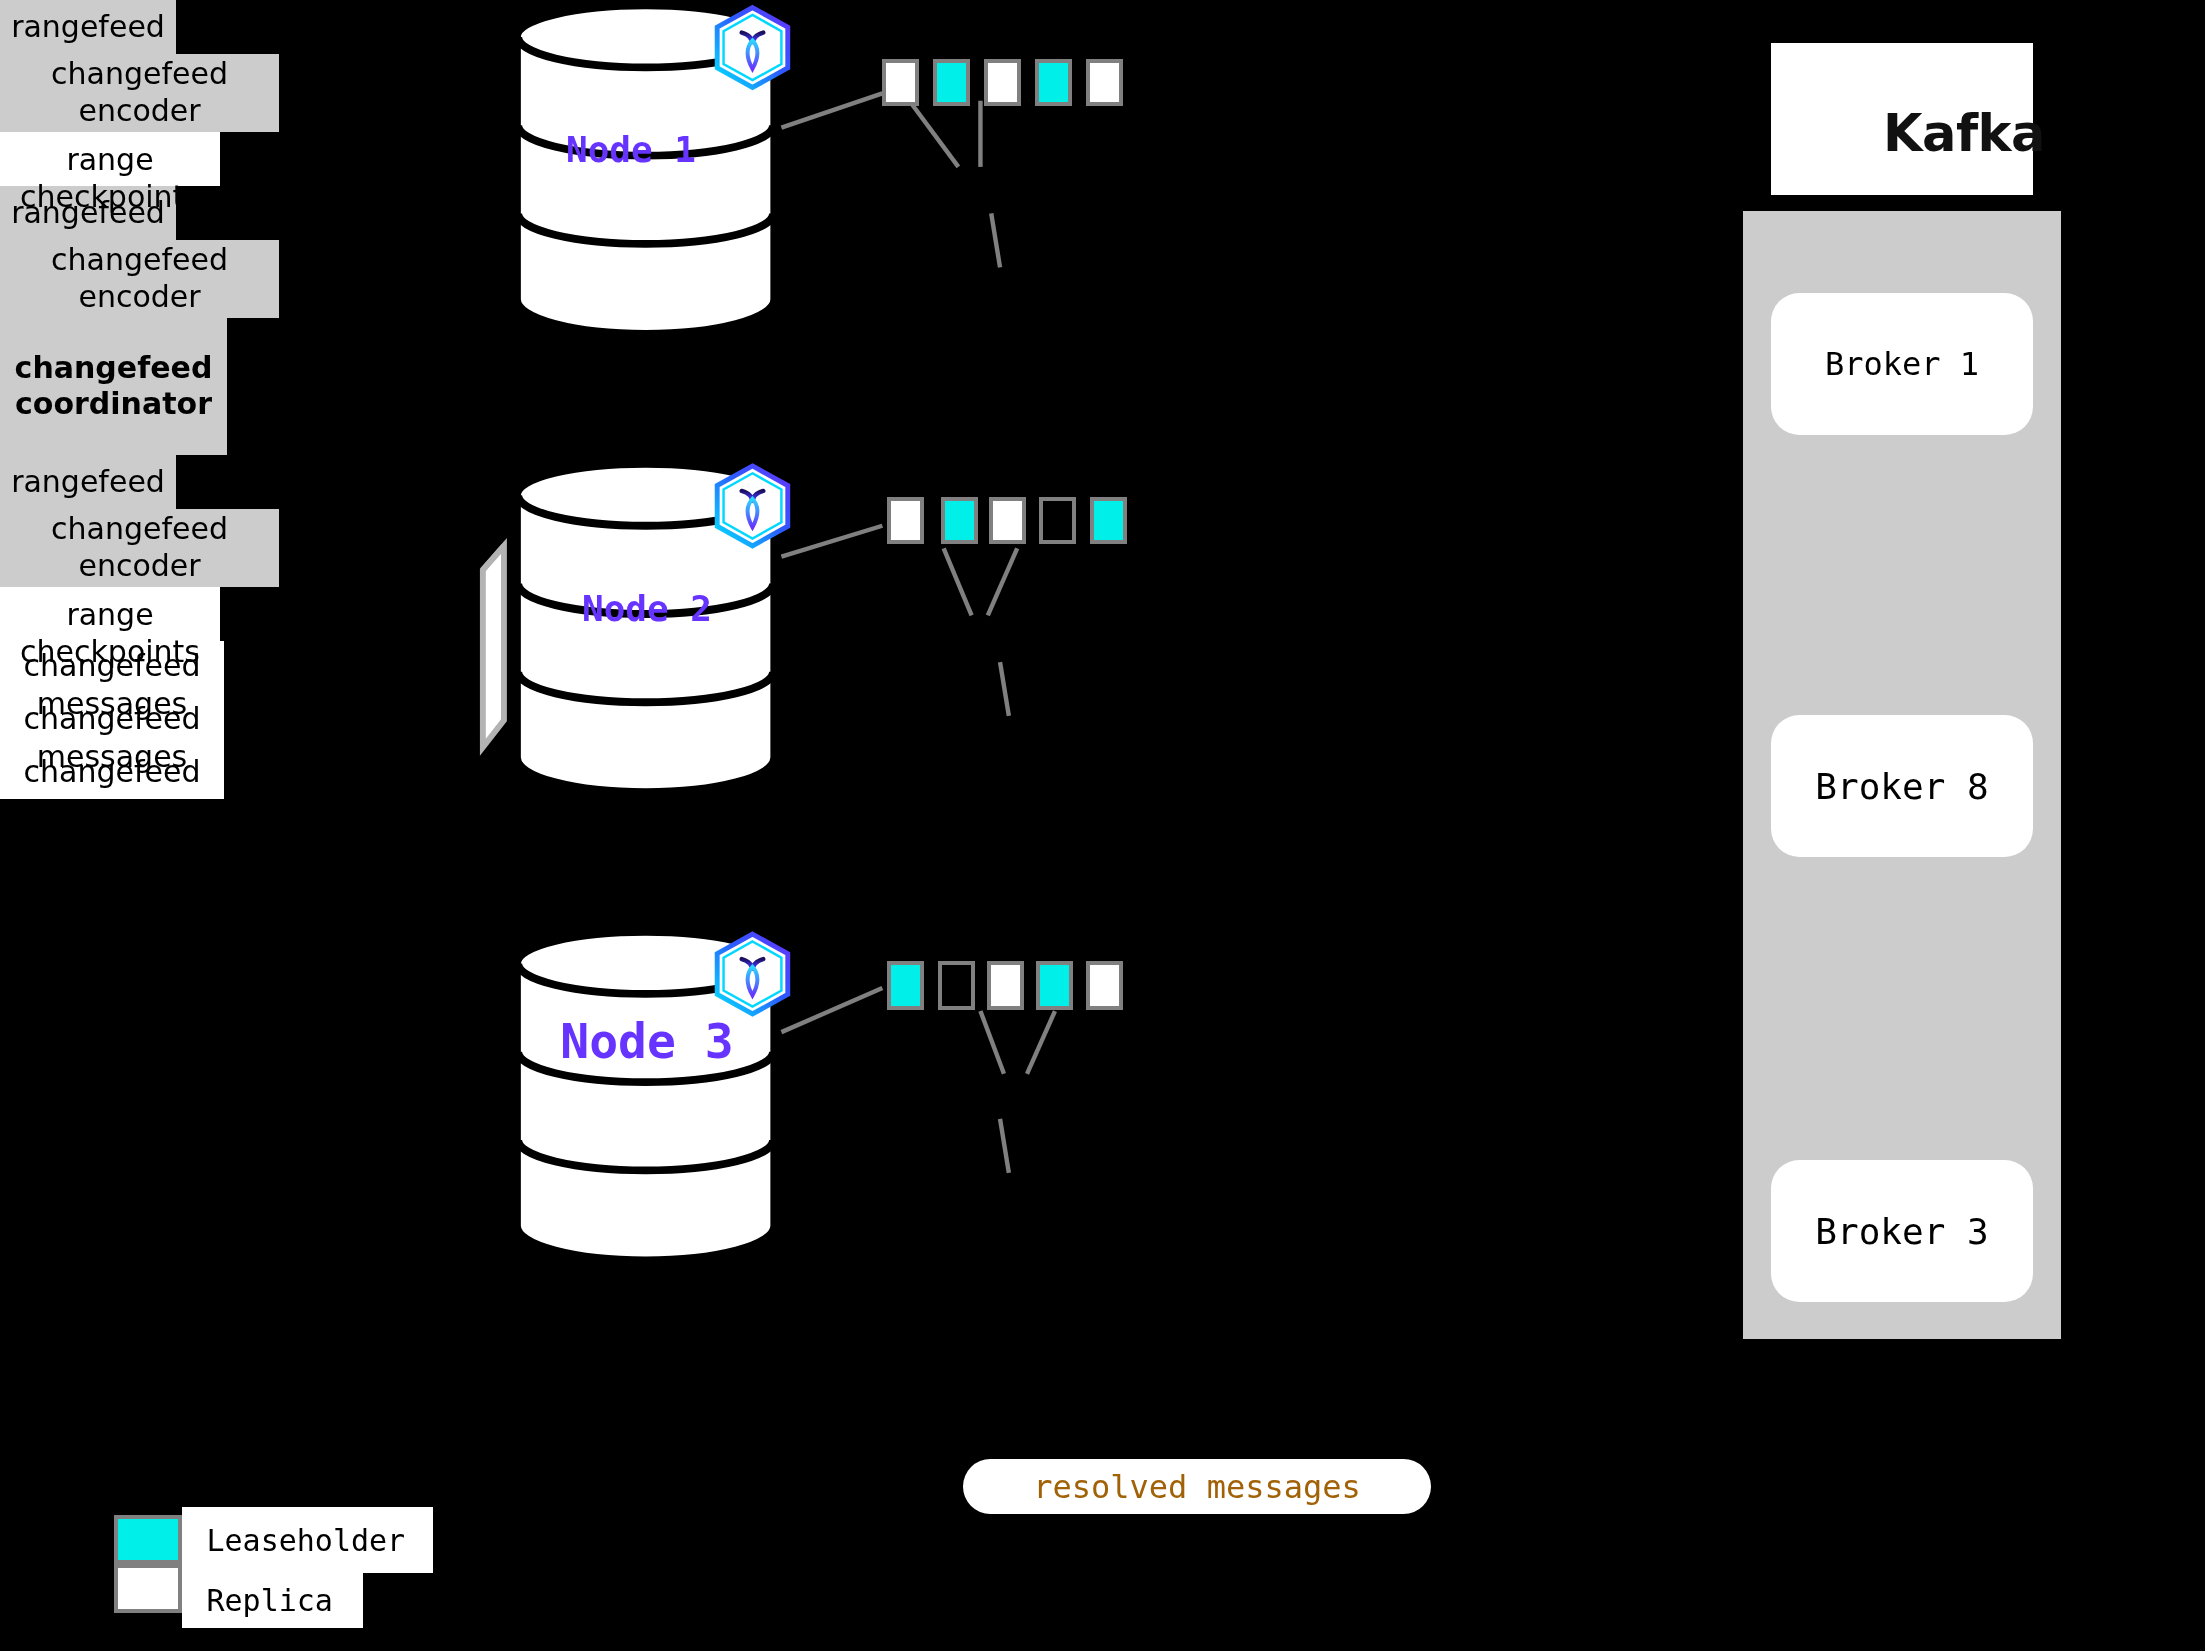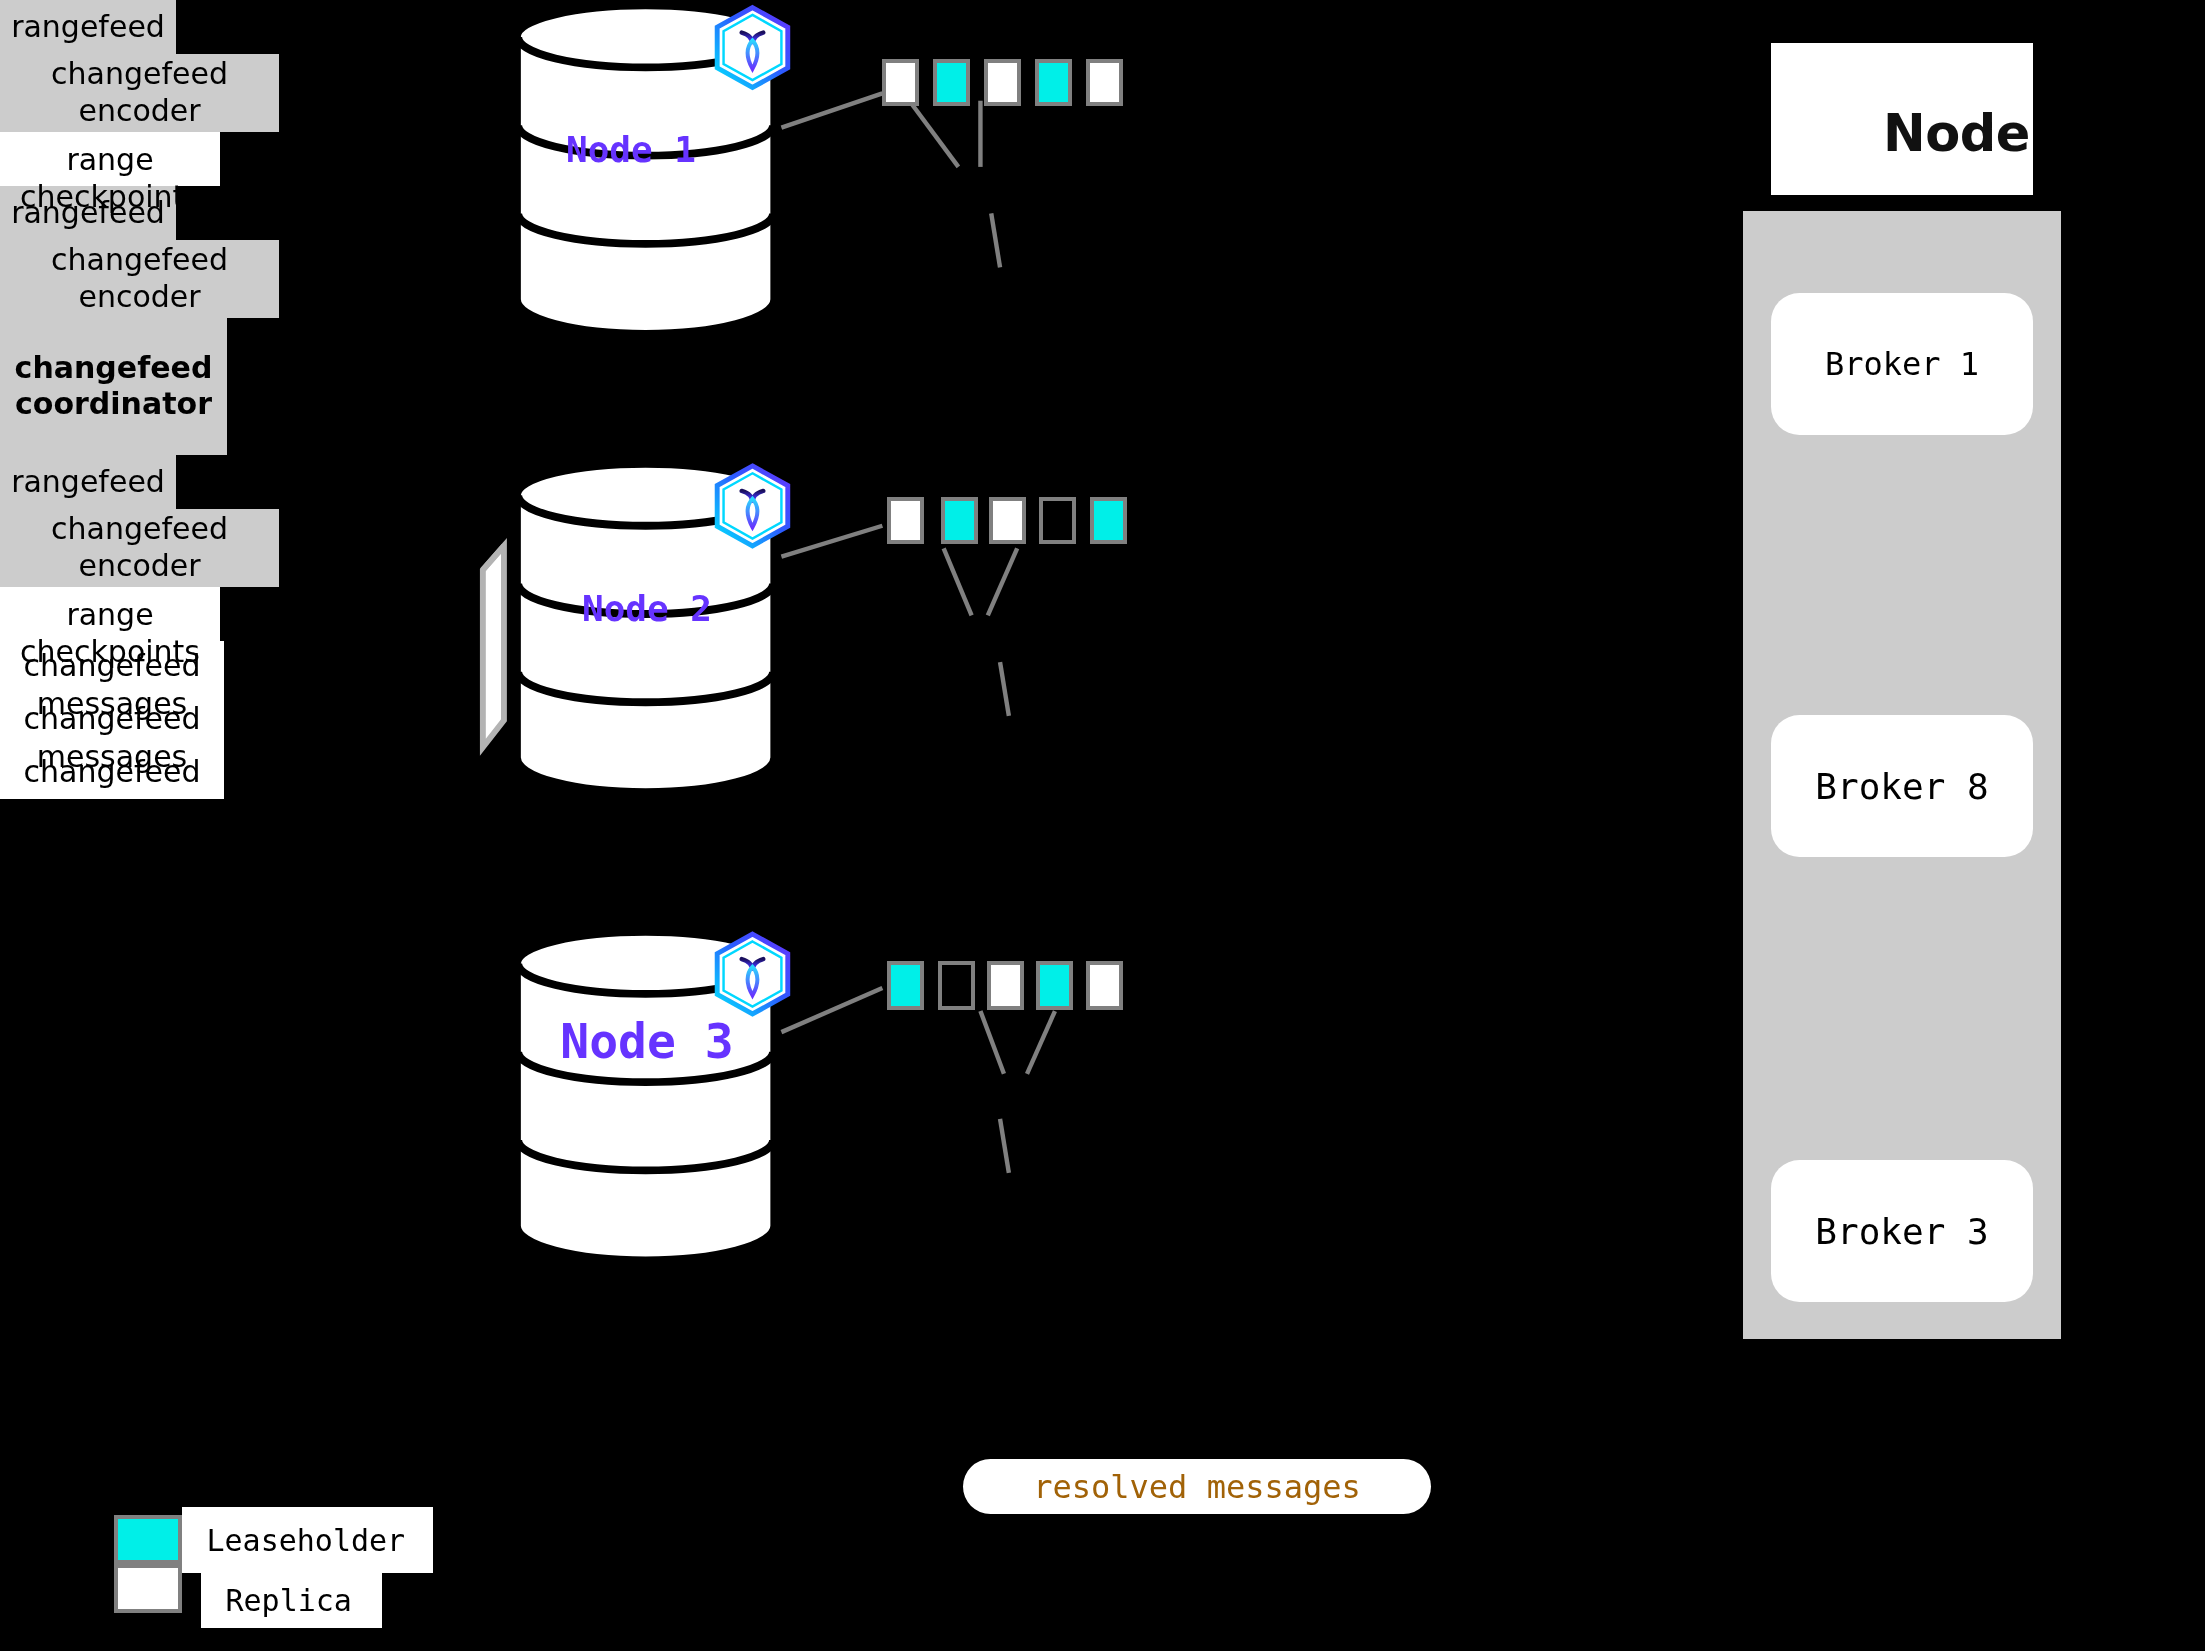--- a/index.html
+++ b/index.html
@@ -153,21 +153,21 @@
 
     <g>
       <path d="M4190,690 L4250,668 L4250,712 Z" fill="#000000"></path>
       <path d="M4186,690 L4248,672 L4248,708 Z" fill="#000000"></path>
     </g>
   </svg>
 
   <div class="kafkacard" style="left:1771px;top:43px;width:262px;height:152px;"></div>
   <div class="abs" style="left:1883px;top:104px;width:137px;height:54px;color:#111;
               font-family:'DejaVu Sans', sans-serif;font-size:51px;font-weight:bold;
-              letter-spacing:-0.5px;">Node</div>
+              letter-spacing:-0.5px;">Kafka</div>
 
   <div class="kpanel" style="left:1743px;top:211px;width:318px;height:1128px;"></div>
 
   <div class="broker" style="left:1771px;top:293px;width:262px;height:142px;font-size:32px;">Broker 1</div>
   <div class="broker" style="left:1771px;top:715px;width:262px;height:142px;font-size:36px;">Broker 8</div>
   <div class="broker" style="left:1771px;top:1160px;width:262px;height:142px;font-size:36px;">Broker 3</div>
 
   <div class="nodetitle" style="left:523px;top:129px;width:216px;font-size:36px;">Node 1</div>
 
   <div class="abs" style="left:882px;top:59px;width:37px;height:47px;background:#ffffff;border:4.4px solid #808080;box-sizing:border-box;"></div>
@@ -219,16 +219,16 @@
 messages</div>
   <div class="plaque" style="left:1346px;top:1235px;width:224px;height:46px;font-size:30px;padding-top:6.9px;">changefeed
 messages</div>
 
   <div class="resolved" style="left:963px;top:1459px;width:468px;height:55px;font-size:32px;">resolved messages</div>
 
   <div class="legswatch" style="left:114px;top:1515px;width:68px;height:49px;background:#00efe8;"></div>
   <div class="legplaque" style="left:182px;top:1507px;width:226px;height:66px;font-size:30px;padding-left:24.5px;">Leaseholder</div>
 
   <div class="legswatch" style="left:114px;top:1564px;width:68px;height:49px;background:#ffffff;"></div>
-  <div class="legplaque" style="left:182px;top:1573px;width:156px;height:55px;font-size:30px;padding-left:24.5px;margin-left:19px;">Replica</div>
+  <div class="legplaque" style="left:182px;top:1573px;width:156px;height:55px;font-size:30px;padding-left:24.5px;">Replica</div>
 
 </div>
 
 
 </body></html>

